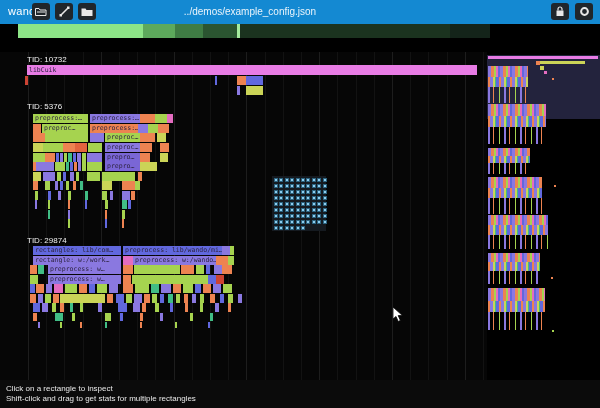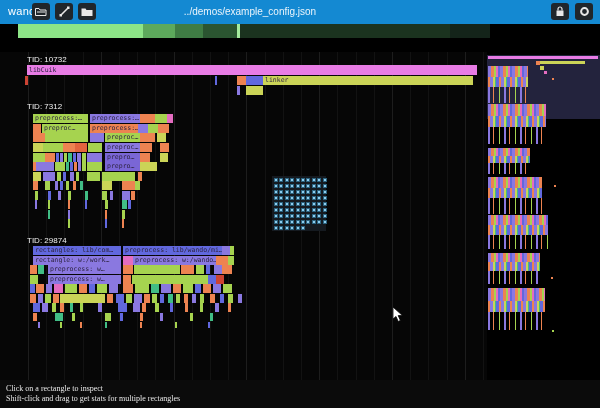--- a/index.html
+++ b/index.html
@@ -33,21 +33,21 @@
   .mm-rect{position:absolute;}
   .mini{position:absolute;}
   .mini-top{position:absolute;left:0;top:0;width:100%;height:30%;
     background:repeating-linear-gradient(90deg,#8a78e0 0 3px,#ed8351 3px 6px,#a6d34f 6px 8px,#e46cc0 8px 10px,#6168de 10px 12px);}
   .mini-mid{position:absolute;left:0;top:30%;width:100%;height:28%;
     background:repeating-linear-gradient(90deg,#ed8351 0 2px,#8a78e0 2px 5px,#cbd457 5px 7px,#41bd85 7px 8px,#6168de 8px 11px);}
   .mini-tail{position:absolute;left:0;top:58%;width:100%;height:42%;
     background:repeating-linear-gradient(90deg,#8a78e0 0 2px,transparent 2px 5px,#ed8351 5px 6px,transparent 6px 11px,#a6d34f 11px 12px,transparent 12px 16px);}
   
   #footer{position:absolute;left:0;top:380px;width:600px;height:28px;background:#0b0b0b;}
-  .hint{position:absolute;left:6px;font-size:8px;color:#e8e8e8;white-space:nowrap;font-family:Liberation Serif, serif;}
+  .hint{position:absolute;left:6px;font-size:8px;color:#e8e8e8;white-space:nowrap;}
   #cursor{position:absolute;pointer-events:none;}
 </style>
 </head>
 <body>
 
 <div id="screen">
 
   <div id="topbar">
     <span id="app-title">wando</span>
     <div class="btn" style="left:32px">
@@ -119,24 +119,23 @@
       <div class="gridline" style="left: 428px; background: rgb(18, 18, 18);"></div>
       <div class="gridline" style="left: 447px; background: rgb(18, 18, 18);"></div>
       <div class="gridline" style="left: 465px; background: rgb(29, 29, 29);"></div>
       <div class="gridline" style="left: 483px; background: rgb(18, 18, 18);"></div>
       <div class="track-label" style="left: 27px; top: 3px;">TID: 10732</div>
       <div class="frect" style="left: 27px; top: 13px; width: 450px; height: 10px; background: rgb(232, 124, 229); line-height: 10px;">libCuik</div>
       <div class="frect" style="left: 25px; top: 24px; width: 3px; height: 9px; background: rgb(204, 67, 51); line-height: 9px;"></div>
       <div class="frect" style="left: 215px; top: 24px; width: 2px; height: 9px; background: rgb(97, 104, 222); line-height: 9px;"></div>
       <div class="frect" style="left: 237px; top: 24px; width: 9px; height: 9px; background: rgb(237, 131, 81); line-height: 9px;"></div>
       <div class="frect" style="left: 246px; top: 24px; width: 17px; height: 9px; background: rgb(97, 104, 222); line-height: 9px;"></div>
-      <div class="frect" style="left: 263px; top: 24px; width: 210px; height: 9px; background: rgb(203, 212, 87); line-height: 9px;">linker</div>
       <div class="frect" style="left: 237px; top: 34px; width: 3px; height: 9px; background: rgb(138, 120, 224); line-height: 9px;"></div>
       <div class="frect" style="left: 246px; top: 34px; width: 17px; height: 9px; background: rgb(203, 212, 87); line-height: 9px;"></div>
-      <div class="track-label" style="left: 27px; top: 50px;">TID: 7312</div>
+      <div class="track-label" style="left: 27px; top: 50px;">TID: 5376</div>
       <div class="frect" style="left: 33px; top: 62px; width: 55px; height: 9px; background: rgb(166, 211, 79); line-height: 9px;">preprocess:…</div>
       <div class="frect" style="left: 90px; top: 62px; width: 50px; height: 9px; background: rgb(138, 120, 224); line-height: 9px;">preprocess:…</div>
       <div class="frect" style="left: 140px; top: 62px; width: 15px; height: 9px; background: rgb(237, 131, 81); line-height: 9px;"></div>
       <div class="frect" style="left: 155px; top: 62px; width: 12px; height: 9px; background: rgb(166, 211, 79); line-height: 9px;"></div>
       <div class="frect" style="left: 167px; top: 62px; width: 6px; height: 9px; background: rgb(228, 108, 192); line-height: 9px;"></div>
       <div class="frect" style="left: 33px; top: 72px; width: 8px; height: 9px; background: rgb(237, 131, 81); line-height: 9px;"></div>
       <div class="frect" style="left: 42px; top: 72px; width: 46px; height: 9px; background: rgb(166, 211, 79); line-height: 9px;">preproc…</div>
       <div class="frect" style="left: 90px; top: 72px; width: 48px; height: 9px; background: rgb(237, 131, 81); line-height: 9px;">preprocess:…</div>
       <div class="frect" style="left: 138px; top: 72px; width: 10px; height: 9px; background: rgb(138, 120, 224); line-height: 9px;"></div>
       <div class="frect" style="left: 148px; top: 72px; width: 10px; height: 9px; background: rgb(166, 211, 79); line-height: 9px;"></div>

